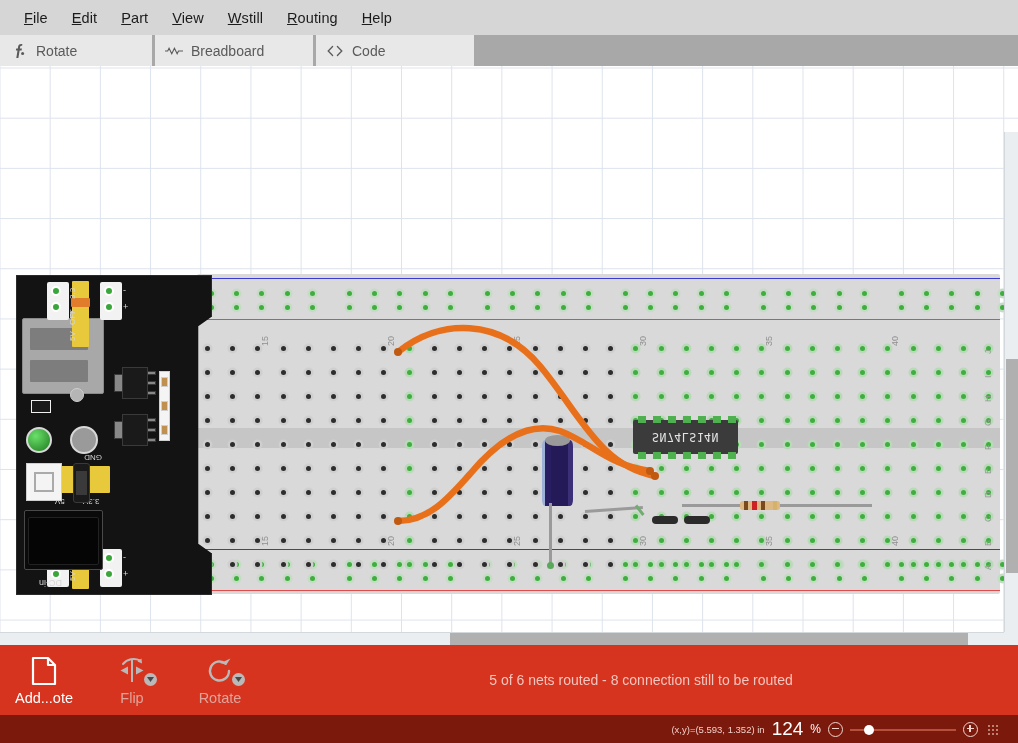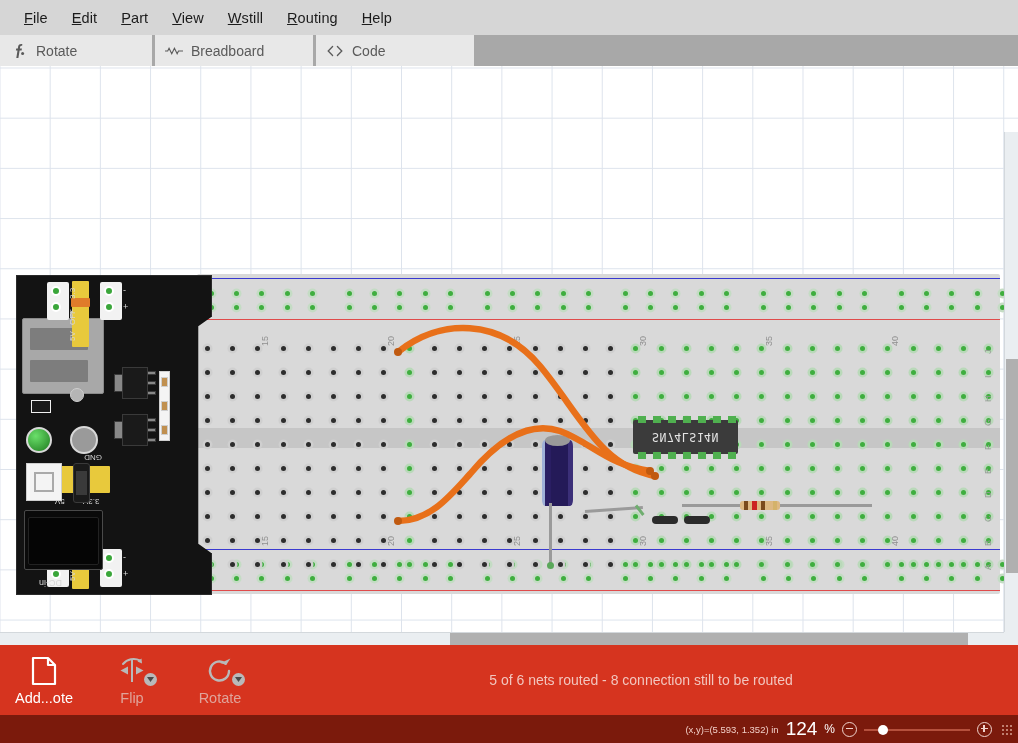--- a/index.html
+++ b/index.html
@@ -237,21 +237,21 @@
     gap: 1px; cursor: pointer;
   }
   .share-label { font-size: 14.5px; color: #ffffff; }
 
   
   .statusbar {
     position: absolute; left: 0; bottom: 0;
     width: 1018px; height: 28px;
     background: #7b1a0c;
     display: flex; align-items: center; justify-content: flex-end;
-    gap: 7px; padding-right: 6px;
+    gap: 7px; padding-right: 20px;
   }
   .coords { font-size: 9.5px; color: #f1cfc8; }
   .zoomnum { font-size: 19px; color: #ffffff; font-family: "Liberation Sans", sans-serif; }
   .zoompct { font-size: 12px; color: #ffffff; }
   .zbtn {
     width: 15px; height: 15px; border-radius: 50%;
     border: 1.5px solid #f0d3cd; position: relative; cursor: pointer;
   }
   .zbtn::before {
     content: ""; position: absolute; left: 2.5px; top: 5.3px;

